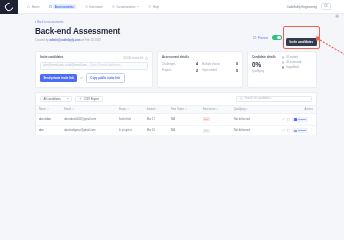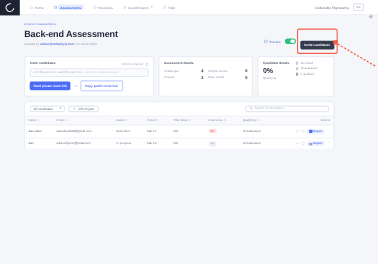--- a/index.html
+++ b/index.html
@@ -47,21 +47,21 @@
   }
   .org-name { font-size: 2.9px; color: #6c7governor; }
   .org-name { color: #6c7487; }
   .org-chip {
     font-size: 2.6px; color: #7b8399; border: 1px solid #dfe4ec;
     border-radius: 1.5px; padding: 0.8px 2px; background: #fff;
   }
   .gear { width: 4.4px; height: 4.4px; }
 
   
-  .content { position: absolute; top: 14px; left: 0; width: 316px; }
+  .content { position: absolute; top: 14px; left: 13px; width: 316px; }
 
   .breadcrumb {
     display: flex; align-items: center; gap: 1.2px;
     margin: 5.5px 0 0 22px; font-size: 2.8px; color: #6f87e8;
   }
   .bc-caret {
     width: 0; height: 0; border-top: 1.1px solid transparent;
     border-bottom: 1.1px solid transparent; border-right: 1.3px solid #6f87e8;
   }
 

